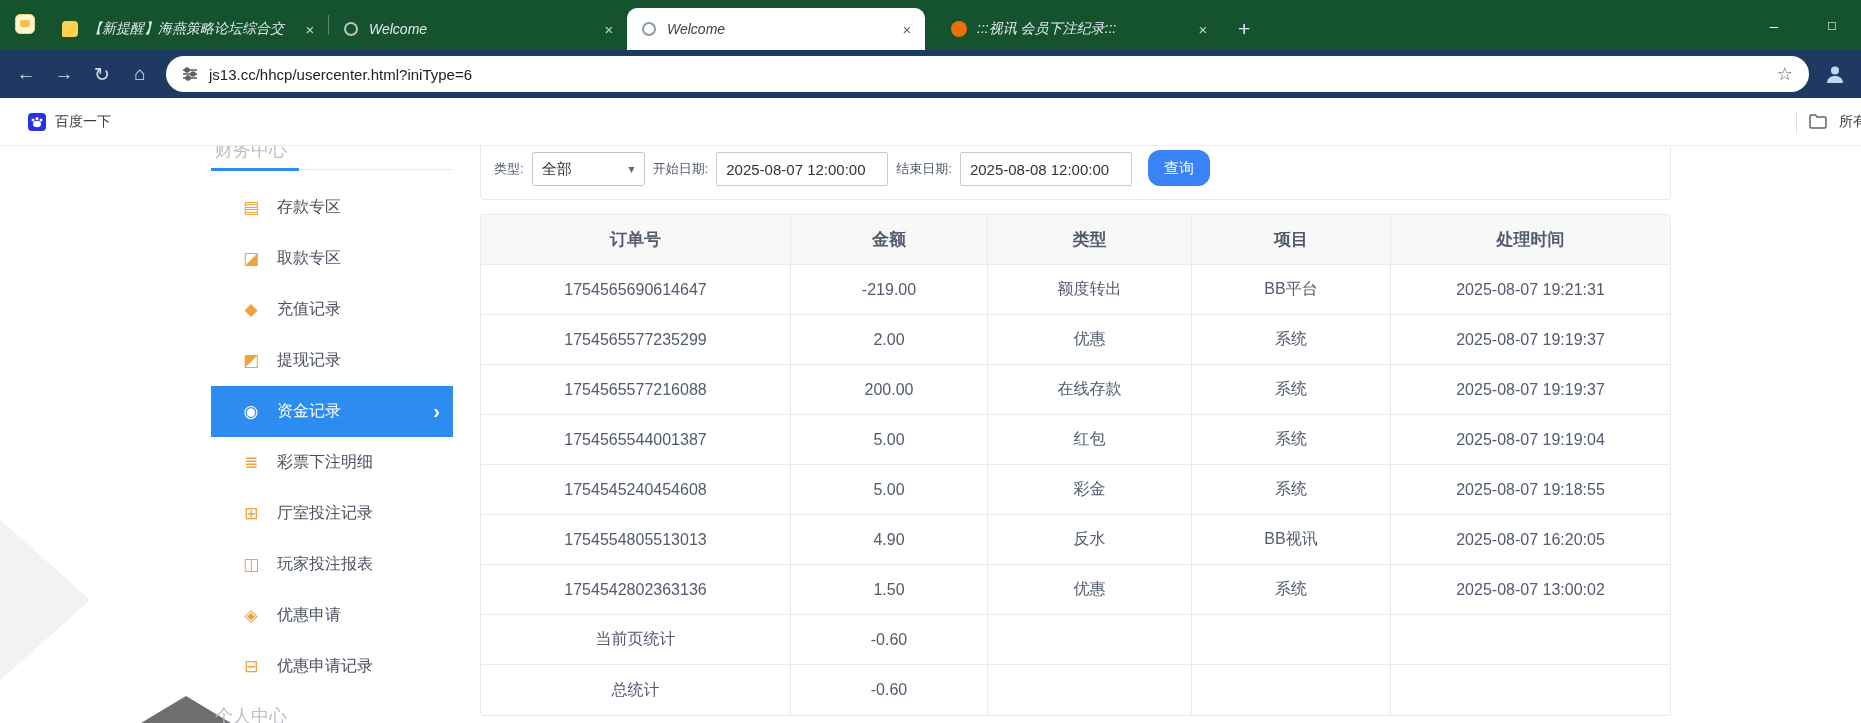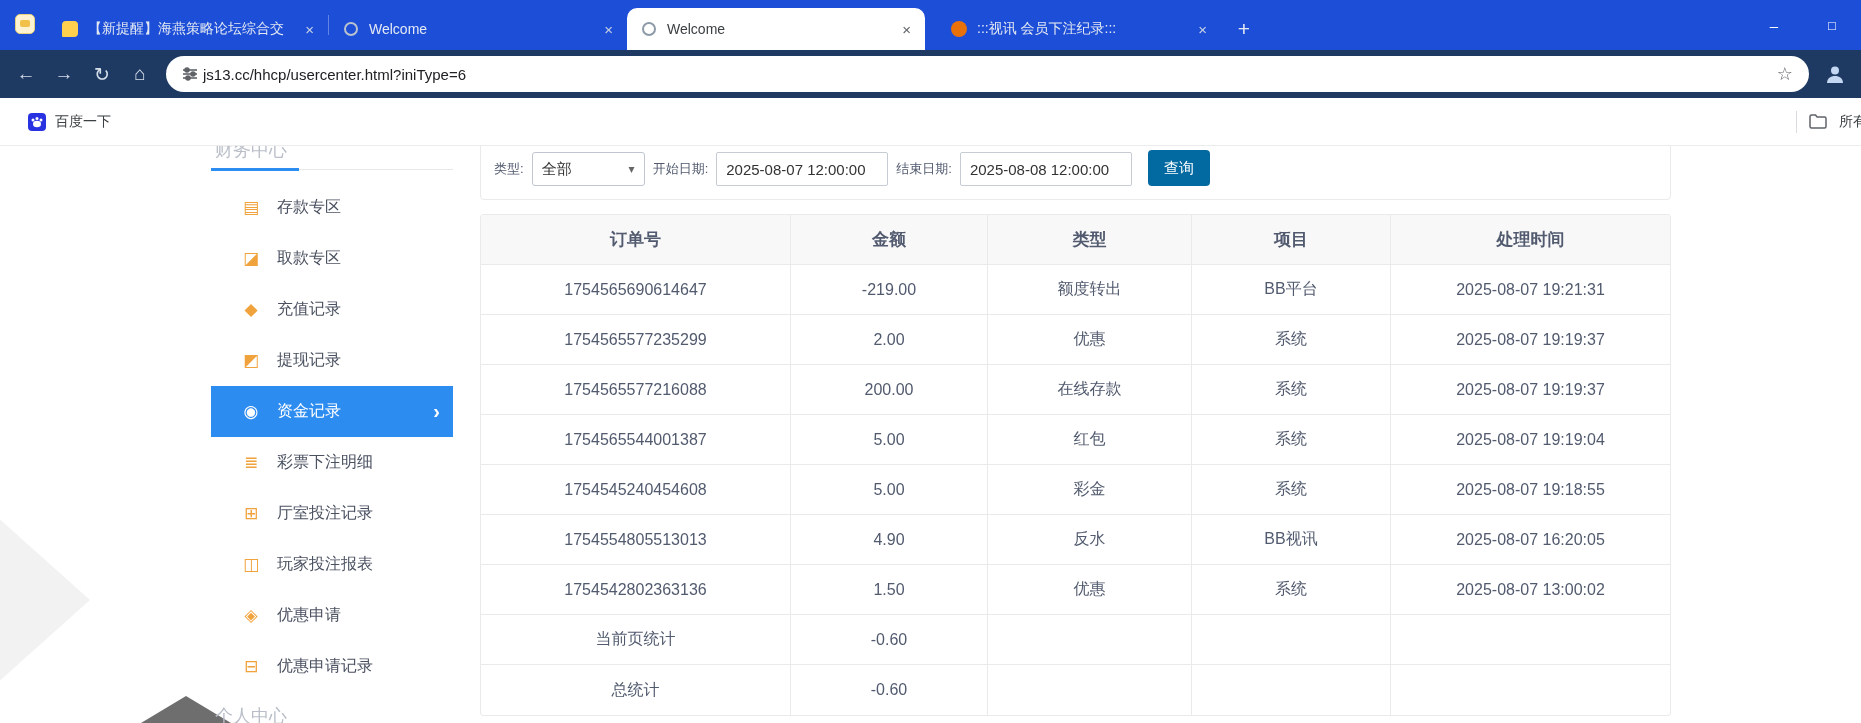--- a/index.html
+++ b/index.html
@@ -1,20 +1,20 @@
 <!DOCTYPE html>
 <html><head>
 <meta charset="utf-8">
 <style>
   * { margin:0; padding:0; box-sizing:border-box; }
   html,body { width:1861px; height:723px; overflow:hidden;
     font-family:"Liberation Sans","DejaVu Sans",sans-serif; background:#fff; }
 
   
-  .tabstrip { height:50px; background:#1d4ed8; display:flex; align-items:flex-end; position:relative; }
+  .tabstrip { height:50px; background:#14532d; display:flex; align-items:flex-end; position:relative;font-style:italic; }
   .browser-logo { position:absolute; left:15px; top:14px; width:20px; height:20px;
     border-radius:5px; background:#fdf3d2; border:1px solid #e8d27a; }
   .browser-logo::after { content:""; position:absolute; left:4px; top:5px; width:10px; height:7px;
     background:#f2c14a; border-radius:2px; }
   .tabs { display:flex; align-items:flex-end; margin-left:48px; height:100%; }
   .tab { height:42px; display:flex; align-items:center; gap:10px; padding:0 14px;
     font-size:14px; color:#e3e9f2; border-radius:10px 10px 0 0; }
   .tab.active { background:#fff; color:#3c4043; }
   .tab .title { flex:1; white-space:nowrap; overflow:hidden; text-overflow:ellipsis; }
   .tab .close { flex:none; font-size:15px; color:#c8d2e0; cursor:default; }
@@ -28,21 +28,21 @@
   .newtab { width:30px; height:30px; margin:0 0 6px 8px; display:flex; align-items:center; justify-content:center;
     color:#e3e9f2; font-size:21px; }
   .wincontrols { position:absolute; right:0; top:0; height:50px; display:flex; align-items:center; }
   .winbtn { width:58px; height:50px; display:flex; align-items:center; justify-content:center;
     color:#fff; font-size:15px; }
 
   .navbar { height:48px; background:#1e3a63; display:flex; align-items:center; gap:2px; padding:0 8px; }
   .navbtn { width:36px; height:36px; border-radius:50%; display:flex; align-items:center; justify-content:center;
     color:#d7dfeb; font-size:19px; }
   .urlpill { flex:1; height:36px; background:#fff; border-radius:18px; display:flex; align-items:center;
-    gap:5px; padding:0 16px; margin:0 6px; }
+    gap:11px; padding:0 16px; margin:0 6px; }
   .url-text { font-size:15px; color:#202124; }
   .star { margin-left:auto; font-size:18px; color:#5f6368; }
   .avatar-btn { width:36px; height:36px; display:flex; align-items:center; justify-content:center; }
 
   .bookmarks { height:48px; background:#fff; border-bottom:1px solid #ececec; display:flex; align-items:center;
     padding:0 28px; position:relative; }
   .bm-item { display:flex; align-items:center; gap:9px; font-size:14px; color:#3c4043; }
   .all-bookmarks { position:absolute; left:1796px; top:0; height:100%; display:flex; align-items:center; gap:12px; }
   .vsep { width:1px; height:22px; background:#dadce0; }
   .all-bm-label { font-size:14px; color:#3c4043; white-space:nowrap; }
@@ -69,22 +69,22 @@
 
   .main { position:absolute; left:480px; top:0; width:1191px; }
   .filter-box { position:relative; margin-top:-26px; height:80px; border:1px solid #e8eaec; border-radius:4px;
     display:flex; align-items:flex-end; gap:8px; padding:0 13px 13px; }
   .flabel { font-size:13px; color:#515a6e; line-height:34px; white-space:nowrap; }
   .fselect { width:113px; height:34px; border:1px solid #bfc6cf; border-radius:3px; display:flex;
     align-items:center; justify-content:space-between; padding:2px 9px; font-size:15px; color:#333; background:#fff; }
   .fselect .caret { color:#666; font-size:12px; }
   .finput { width:172px; height:34px; border:1px solid #c6ccd4; border-radius:2px; padding:0 9px;
     font-size:15px; color:#333; font-family:inherit; background:#fff; }
-  .fbtn { width:62px; height:36px; margin-left:8px; background:#0369a1; color:#fff; border:none;
-    border-radius:4px; font-size:15px; cursor:default; }
+  .fbtn { width:62px; height:36px; margin-left:8px; background:#3b82f6; color:#fff; border:none;
+    border-radius:12px; font-size:15px; cursor:default; }
 
   .tbl { margin-top:14px; border:1px solid #e8eaec; border-radius:3px; overflow:hidden; }
   .trow { display:grid; grid-template-columns:310px 197px 204px 199px 279px; }
   .tcell { height:50px; display:flex; align-items:center; justify-content:center; font-size:16px;
     color:#515a6e; border-bottom:1px solid #e8eaec; border-right:1px solid #e8eaec; }
   .trow .tcell:last-child { border-right:none; }
   .trow:last-child .tcell { border-bottom:none; }
   .thead .tcell { background:#f8f8f9; font-weight:bold; font-size:17px; }
 </style>
 </head>

